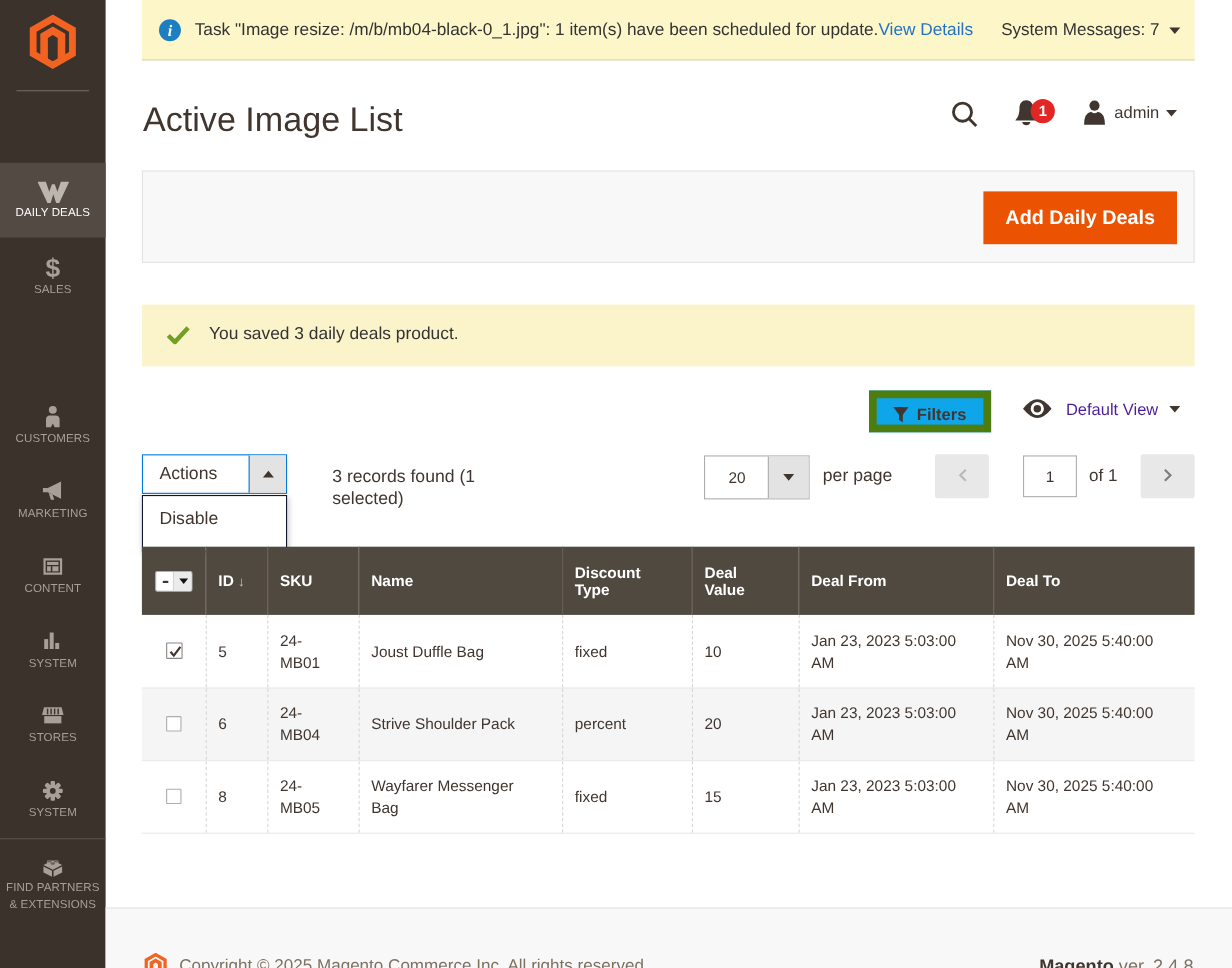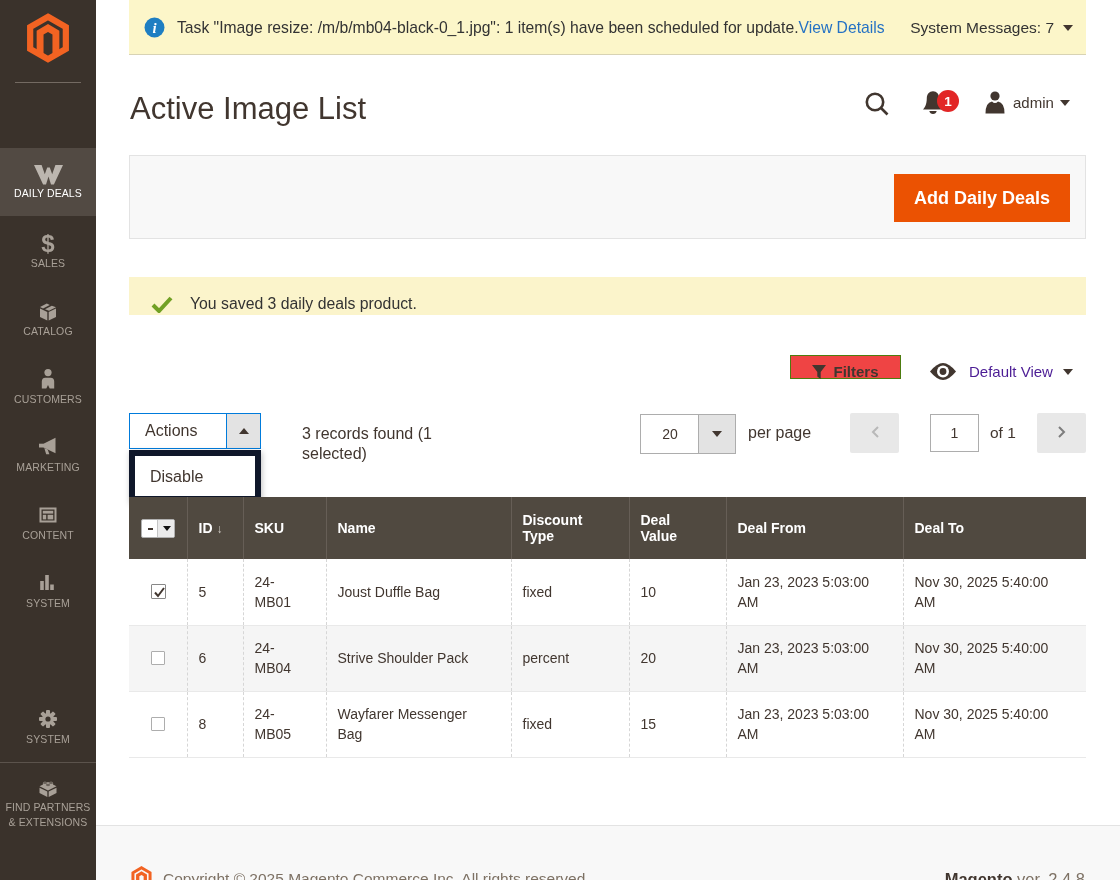--- a/index.html
+++ b/index.html
@@ -25,33 +25,33 @@
 #sysbar .caret { position:absolute; right:13px; top:25px; width:0; height:0; border-left:5px solid transparent; border-right:5px solid transparent; border-top:6px solid #41362f; }
 
 
 #title { position:absolute; left:130px; top:91px; font-size:31px; color:#41362f; font-weight:400; }
 
 
 #toolbar { position:absolute; left:129px; top:155px; width:957px; height:84px; background:#f8f8f8; border:1px solid #e3e3e3; }
 #addbtn { position:absolute; right:15px; top:18px; width:176px; height:48px; background:#eb5202; color:#fff; font-weight:700; font-size:18px; text-align:center; line-height:48px; }
 
 
-#succ { position:absolute; left:129px; top:277px; width:957px; height:38px; background:#fbf4cb; }
+#succ { position:absolute; left:129px; top:277px; width:957px; height:56px; background:#fbf4cb; }
 #succ .txt { position:absolute; left:61px; top:18px; font-size:15.8px; color:#333; }
 
 
-#filtersbtn { position:absolute; left:790px; top:355px; width:111px; height:24px; background:#ef4444; border:1px solid #4d7c0f; font-size:15px; font-weight:700; color:#41362f; text-align:center; line-height:32px; }
+#filtersbtn { position:absolute; left:790px; top:355px; width:111px; height:38px; background:#0ea5e9; border:7px solid #4d7c0f; font-size:15px; font-weight:700; color:#41362f; text-align:center; line-height:32px; }
 #defview { position:absolute; top:362px; left:929px; font-size:15px; color:#4c1d95; }
 
 
 #actions { position:absolute; left:129px; top:413px; width:132px; height:36px; border:1px solid #007bdb; background:#fff; }
 #actions .lbl { position:absolute; left:15px; top:8px; font-size:16px; color:#41362f; }
 #actions .car { position:absolute; right:0; top:0; width:34px; height:34px; background:#e3e3e3; border-left:1px solid #007bdb; }
 #actions .car:after { content:""; position:absolute; left:12px; top:14px; border-left:5px solid transparent; border-right:5px solid transparent; border-bottom:6px solid #41362f; }
-#amenu { position:absolute; left:129px; top:450px; width:132px; height:52px; background:#fff; border:6px solid #0f172a; box-shadow:1px 2px 6px rgba(0,0,0,0.25); }
+#amenu { position:absolute; left:129px; top:450px; width:132px; height:52px; background:#fff; border:1px solid #0f172a; box-shadow:1px 2px 6px rgba(0,0,0,0.25); }
 #amenu .it { position:absolute; left:15px; top:12px; font-size:16px; color:#41362f; }
 #records { position:absolute; left:302px; top:424px; width:140px; font-size:16px; color:#41362f; line-height:20px; }
 #psel { position:absolute; left:640px; top:414px; width:96px; height:40px; border:1px solid #adadad; background:#fff; }
 #psel .v { position:absolute; left:0; top:0; width:58px; height:38px; font-size:14px; color:#41362f; text-align:center; line-height:38px; }
 #psel .c { position:absolute; right:0; top:0; width:37px; height:38px; background:#e3e3e3; border-left:1px solid #adadad; }
 #psel .c:after { content:""; position:absolute; left:13px; top:16px; border-left:5px solid transparent; border-right:5px solid transparent; border-top:6px solid #41362f; }
 #perpage { position:absolute; left:748px; top:424px; font-size:16px; color:#41362f; }
 .pgbtn { position:absolute; top:413px; width:49px; height:40px; background:#e8e8e8; border-radius:2px; text-align:center; }
 .pgbtn svg { margin-top:12px; }
 #pprev { left:850px; }
@@ -100,31 +100,20 @@
     <span class="lb">DAILY DEALS</span>
   </div>
 
   <div class="mi" style="top:216px;">
     <svg class="ic" viewBox="0 0 24 24">
         <text x="12" y="20.5" font-size="24" font-weight="bold" fill="#a8a097" text-anchor="middle" font-family="Liberation Sans">$</text>
       </svg>
     <span class="lb">SALES</span>
   </div>
 
-  <div class="mi" style="top:284px;">
-    <svg class="ic" viewBox="0 0 24 24">
-        <g fill="#a8a097">
-          <polygon points="4,9.5 11.3,13 11.3,21.5 4,18"></polygon>
-          <polygon points="12.7,13 20,9.5 20,18 12.7,21.5"></polygon>
-          <polygon points="4,8 10.8,4.6 13.8,6 7,9.6"></polygon>
-          <polygon points="9,10.2 15.8,6.8 20,8.2 13,11.8"></polygon>
-        </g>
-      </svg>
-    <span class="lb">CATALOG</span>
-  </div>
 
   <div class="mi" style="top:352px;">
     <svg class="ic" viewBox="0 0 24 24">
         <g fill="#a8a097">
           <circle cx="12" cy="5.6" r="3.6"></circle>
           <path d="M5.8 21.5 V14.5 Q5.8 11 9.3 10.8 H14.7 Q18.2 11 18.2 14.5 V21.5 H13.7 L12 18 L10.3 21.5 Z"></path>
         </g>
       </svg>
     <span class="lb">CUSTOMERS</span>
   </div>
@@ -156,20 +145,35 @@
     <svg class="ic" viewBox="0 0 24 24">
         <g fill="#a8a097">
           <rect x="4.2" y="10" width="3.6" height="9"></rect>
           <rect x="9.2" y="4" width="3.6" height="15"></rect>
           <rect x="14.2" y="13.5" width="3.6" height="5.5"></rect>
         </g>
       </svg>
     <span class="lb">SYSTEM</span>
   </div>
 
+  <div class="mi" style="top:624px;">
+    <svg class="ic" viewBox="0 0 24 24">
+        <g fill="#a8a097">
+          <path d="M4 4 H20 L21.8 11 H2.2 Z"></path>
+          <rect x="4.2" y="12" width="15.6" height="6.6"></rect>
+        </g>
+        <g fill="#3a322b">
+          <rect x="6.6" y="5.2" width="1.3" height="5.2"></rect>
+          <rect x="9.8" y="5.2" width="1.3" height="5.2"></rect>
+          <rect x="13" y="5.2" width="1.3" height="5.2"></rect>
+          <rect x="16.2" y="5.2" width="1.3" height="5.2"></rect>
+        </g>
+      </svg>
+    <span class="lb">STORES</span>
+  </div>
 
   <div class="mi" style="top:692px;">
     <svg class="ic" viewBox="0 0 24 24">
         <g fill="#a8a097">
           <rect x="10" y="3" width="4" height="18" rx="1"></rect>
           <rect x="3" y="10" width="18" height="4" rx="1"></rect>
           <rect x="10" y="3" width="4" height="18" rx="1" transform="rotate(45 12 12)"></rect>
           <rect x="10" y="3" width="4" height="18" rx="1" transform="rotate(-45 12 12)"></rect>
           <circle cx="12" cy="12" r="6"></circle>
         </g>

